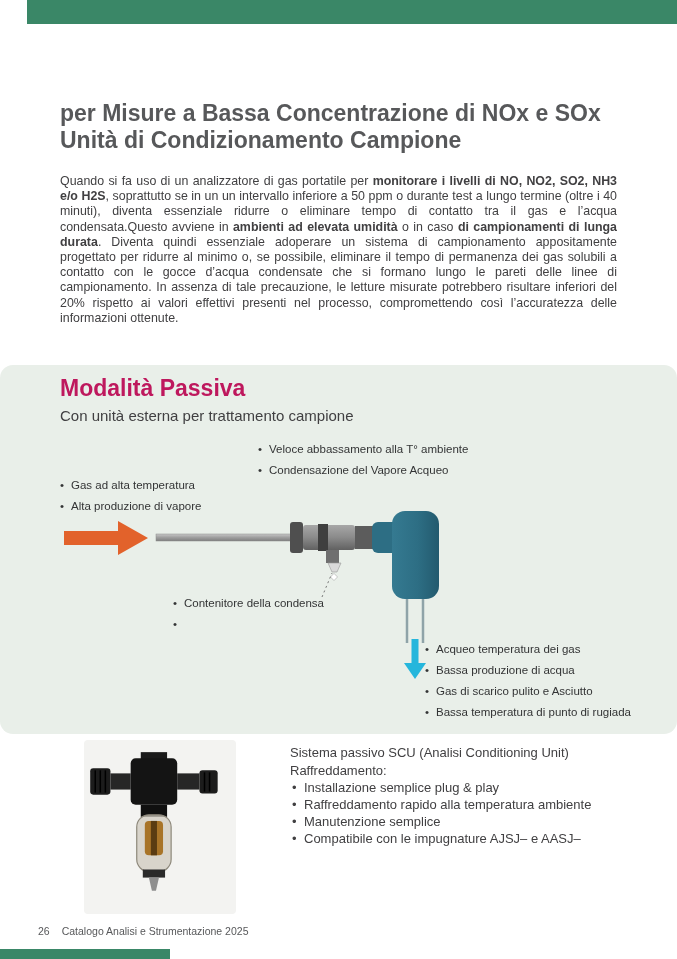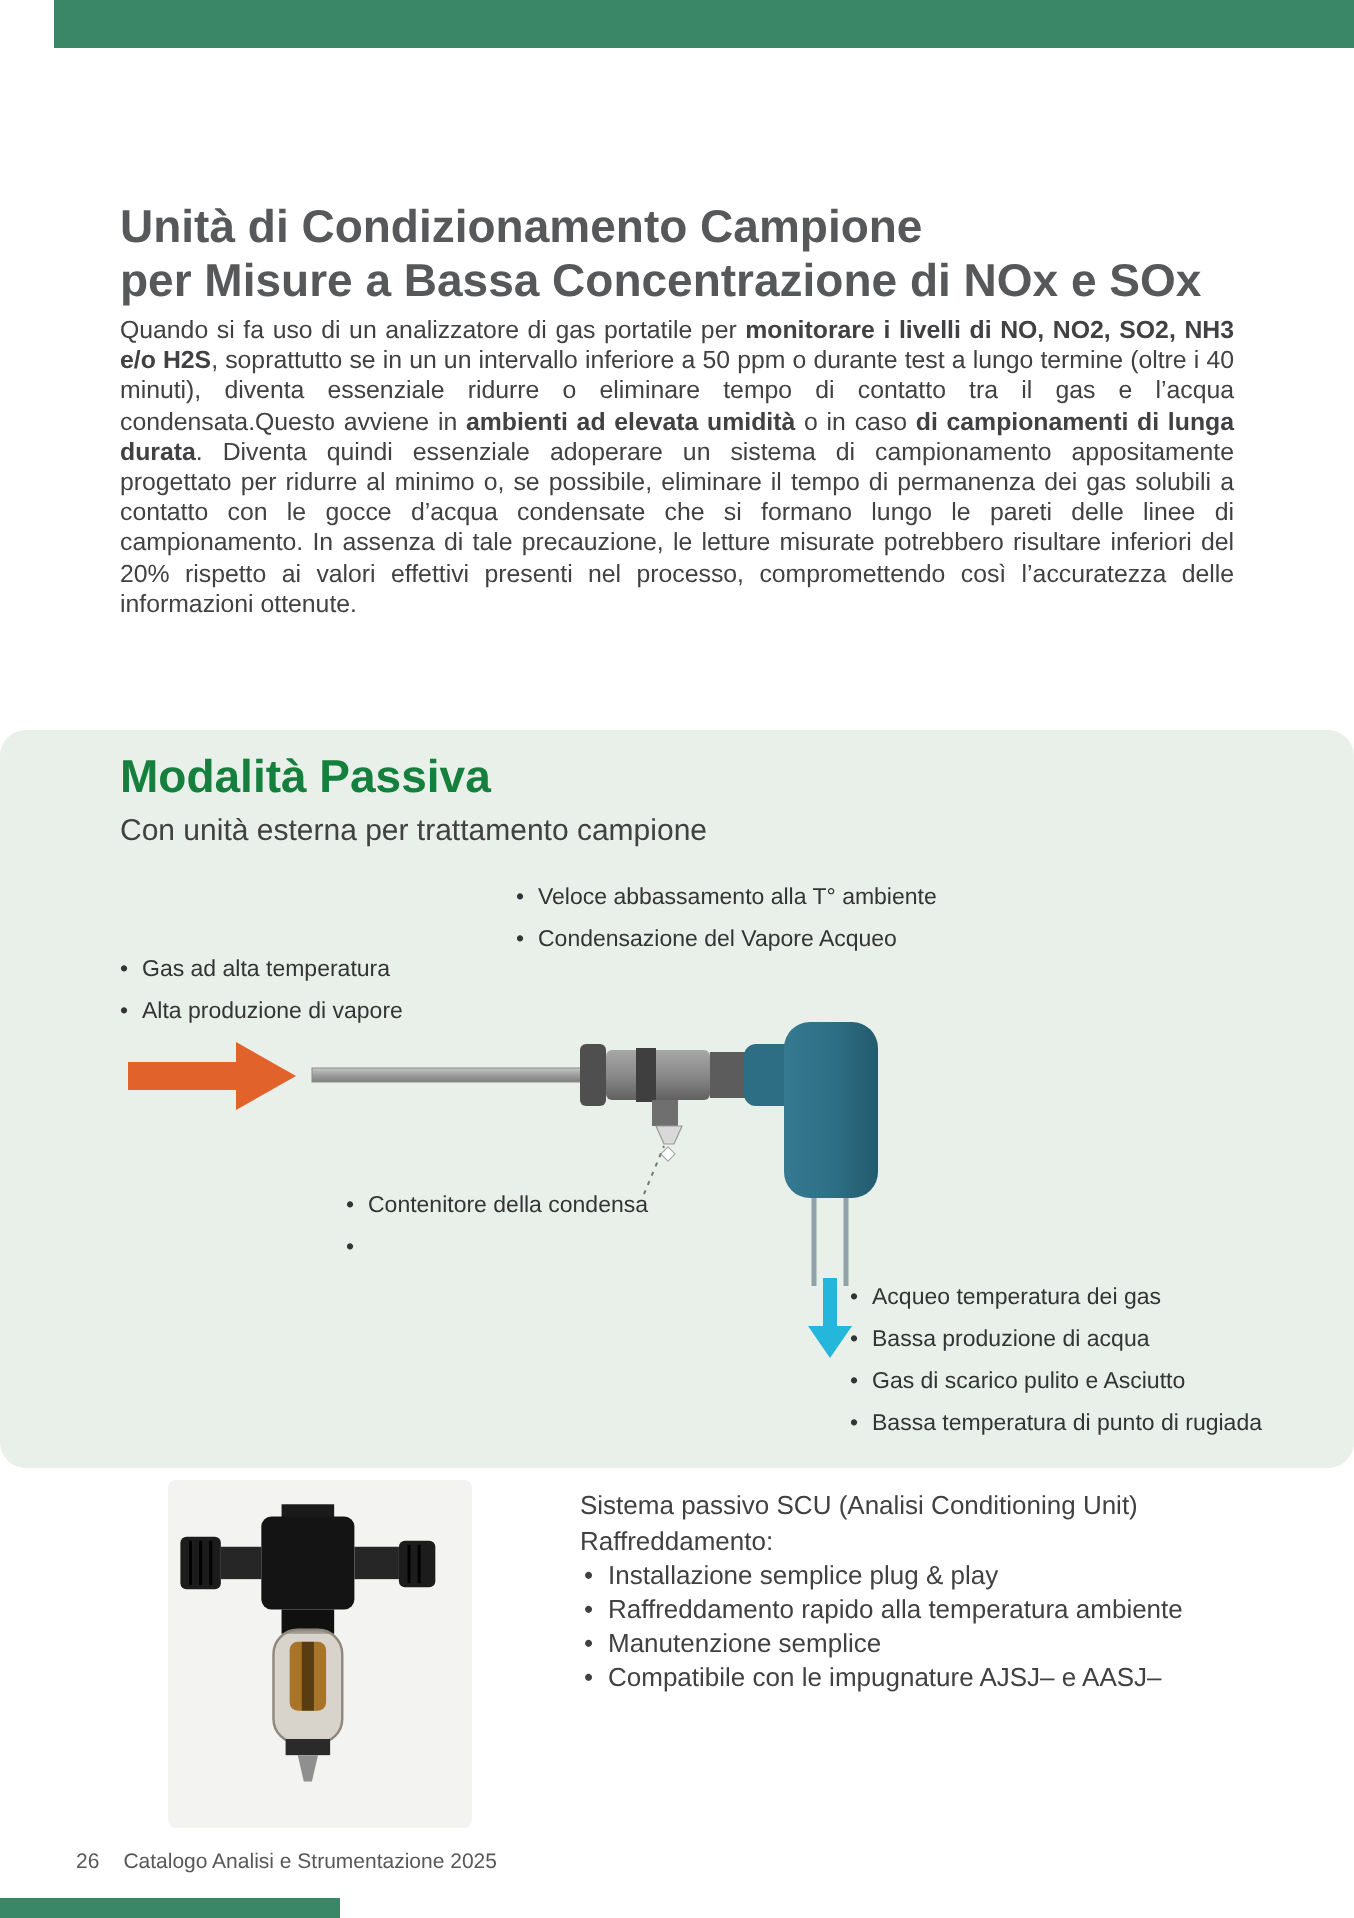--- a/index.html
+++ b/index.html
@@ -14,28 +14,28 @@
     width:677px;height:959px;background:#ffffff;position:relative;overflow:hidden;
     font-family:"Liberation Sans", sans-serif;color:var(--body-gray);
   }
   .top-bar{position:absolute;left:27px;top:0;right:0;height:24px;background:var(--green);}
   .bottom-bar{position:absolute;left:0;bottom:0;width:170px;height:10px;background:var(--green);}
 
   .page-title{position:absolute;left:60px;top:100px;margin:0;font-size:23px;line-height:27px;
     font-weight:bold;color:var(--title-gray);}
   .page-title span{display:block;}
 
-  .intro{position:absolute;left:60px;top:158px;width:557px;margin:0;
+  .intro{position:absolute;left:60px;top:174px;width:557px;margin:0;
     font-size:12.4px;line-height:15.2px;text-align:justify;color:var(--body-gray);}
   .intro strong{font-weight:bold;}
 
   .passive{position:absolute;left:0;top:365px;width:677px;height:369px;
     background:var(--section-bg);border-radius:13px;}
   .passive-heading{position:absolute;left:60px;top:10px;margin:0;font-size:23px;
-    font-weight:bold;color:#15803d;}
+    font-weight:bold;color:#be185d;}
   .passive-sub{position:absolute;left:60px;top:42px;margin:0;font-size:15px;color:var(--body-gray);}
 
   .lbl{font-size:11.5px;color:#333435;line-height:20.5px;white-space:nowrap;}
   .blist .row{display:flex;}
   .blist .bullet{width:11px;flex:0 0 11px;}
   .top-labels{position:absolute;left:258px;top:74px;}
   .left-labels{position:absolute;left:60px;top:110px;}
   .cond-labels{position:absolute;left:173px;top:228px;}
   .right-labels{position:absolute;left:425px;top:274px;}
   .right-labels .lbl{line-height:21px;}
@@ -56,22 +56,22 @@
   .footer .pagenum{font-weight:normal;margin-right:12px;}
 </style>
 </head>
 <body>
 
 <div class="page">
 
   <div class="top-bar"></div>
 
   <h1 class="page-title">
+    <span>per Misure a Bassa Concentrazione di NOx e SOx</span>
     <span>Unità di Condizionamento Campione</span>
-    <span>per Misure a Bassa Concentrazione di NOx e SOx</span>
   </h1>
 
   <p class="intro"><span>Quando si fa uso di un analizzatore di gas portatile per </span><strong>monitorare i livelli di NO, NO2, SO2, NH3 e/o H2S</strong><span>, soprattutto se in un un intervallo inferiore a 50 ppm o durante test a lungo termine (oltre i 40 minuti), diventa essenziale ridurre o eliminare tempo di contatto tra il gas e l’acqua condensata.Questo avviene in </span><strong>ambienti ad elevata umidità</strong><span> o in caso </span><strong>di campionamenti di lunga durata</strong><span>. Diventa quindi essenziale adoperare un sistema di campionamento appositamente progettato per ridurre al minimo o, se possibile, eliminare il tempo di permanenza dei gas solubili a contatto con le gocce d’acqua condensate che si formano lungo le pareti delle linee di campionamento. In assenza di tale precauzione, le letture misurate potrebbero risultare inferiori del 20% rispetto ai valori effettivi presenti nel processo, compromettendo così l’accuratezza delle informazioni ottenute.</span></p>
 
   <section class="passive">
     <h2 class="passive-heading">Modalità Passiva</h2>
     <p class="passive-sub">Con unità esterna per trattamento campione</p>
 
     <div class="top-labels blist">
       <div class="row lbl">

